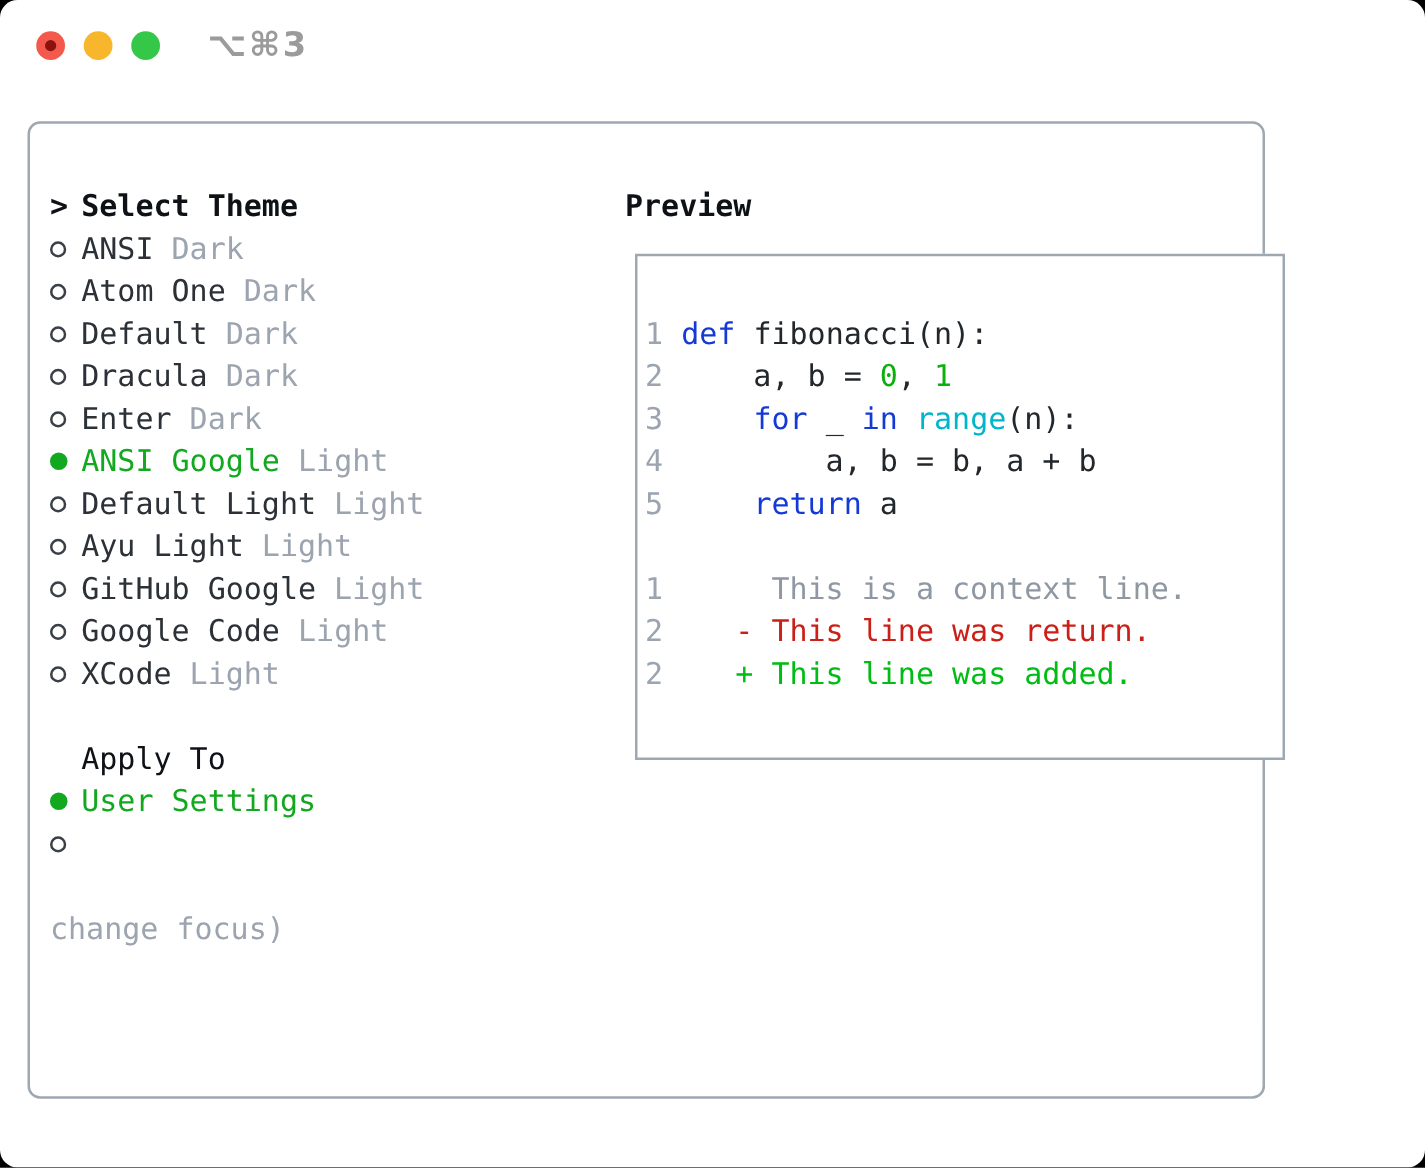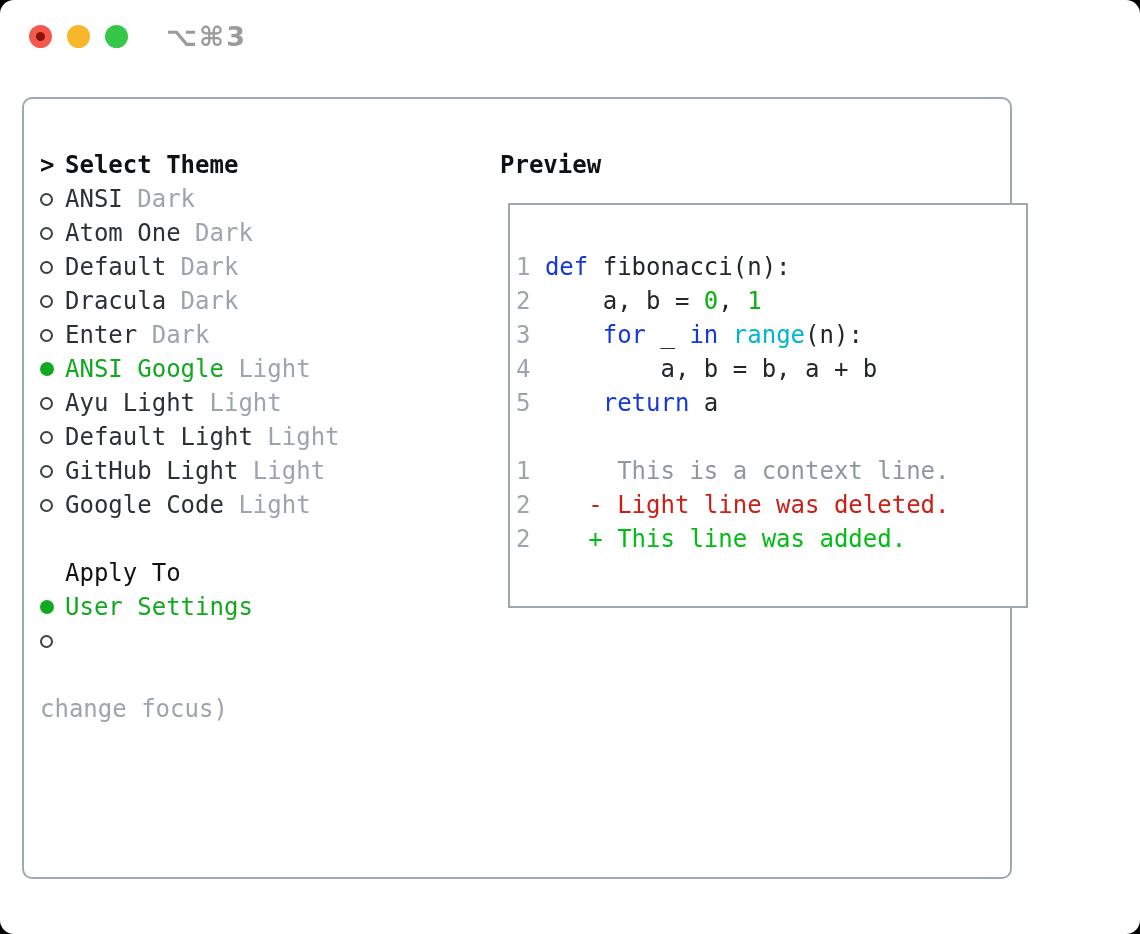--- a/index.html
+++ b/index.html
@@ -88,24 +88,25 @@
     <div class="left-col">
       <div class="row"><span class="marker"><span class="prompt-char">&gt;</span></span><span class="heading">Select Theme</span></div>
 
       <div id="theme-list">
           <div class="row"><span class="marker"><span class="radio"></span></span><span class="label">ANSI</span><span class="tag"> Dark</span></div>
           <div class="row"><span class="marker"><span class="radio"></span></span><span class="label">Atom One</span><span class="tag"> Dark</span></div>
           <div class="row"><span class="marker"><span class="radio"></span></span><span class="label">Default</span><span class="tag"> Dark</span></div>
           <div class="row"><span class="marker"><span class="radio"></span></span><span class="label">Dracula</span><span class="tag"> Dark</span></div>
           <div class="row"><span class="marker"><span class="radio"></span></span><span class="label">Enter</span><span class="tag"> Dark</span></div>
           <div class="row"><span class="marker"><span class="radio selected"></span></span><span class="label selected">ANSI Google</span><span class="tag"> Light</span></div>
+          <div class="row"><span class="marker"><span class="radio"></span></span><span class="label">Default Light</span><span class="tag"> Light</span></div>
           <div class="row"><span class="marker"><span class="radio"></span></span><span class="label">Ayu Light</span><span class="tag"> Light</span></div>
-          <div class="row"><span class="marker"><span class="radio"></span></span><span class="label">Default Light</span><span class="tag"> Light</span></div>
-          <div class="row"><span class="marker"><span class="radio"></span></span><span class="label">GitHub Light</span><span class="tag"> Light</span></div>
+          <div class="row"><span class="marker"><span class="radio"></span></span><span class="label">GitHub Google</span><span class="tag"> Light</span></div>
           <div class="row"><span class="marker"><span class="radio"></span></span><span class="label">Google Code</span><span class="tag"> Light</span></div>
+          <div class="row"><span class="marker"><span class="radio"></span></span><span class="label">XCode</span><span class="tag"> Light</span></div>
         </div>
 
       <div class="spacer-row"></div>
 
       <div class="row"><span class="marker"></span><span class="subheading">Apply To</span></div>
 
       <div id="apply-list">
           <div class="row"><span class="marker"><span class="radio selected"></span></span><span class="label selected">User Settings</span></div>
           <div class="row"><span class="marker"><span class="radio"></span></span></div>
         </div>
@@ -121,20 +122,20 @@
       <div class="row"><span class="heading">Preview</span></div>
       <div class="preview-box">
         <div id="preview-lines">
             <div class="pline"><span class="lnum">1</span><span class="tok-plain"> </span><span class="tok-keyword">def</span><span class="tok-plain"> fibonacci(n):</span></div>
             <div class="pline"><span class="lnum">2</span><span class="tok-plain">     a, b = </span><span class="tok-number">0</span><span class="tok-plain">, </span><span class="tok-number">1</span></div>
             <div class="pline"><span class="lnum">3</span><span class="tok-plain">     </span><span class="tok-keyword">for</span><span class="tok-plain"> _ </span><span class="tok-keyword">in</span><span class="tok-plain"> </span><span class="tok-function">range</span><span class="tok-plain">(n):</span></div>
             <div class="pline"><span class="lnum">4</span><span class="tok-plain">         a, b = b, a + b</span></div>
             <div class="pline"><span class="lnum">5</span><span class="tok-plain">     </span><span class="tok-keyword">return</span><span class="tok-plain"> a</span></div>
             <div class="pline"><span class="lnum"></span></div>
             <div class="pline"><span class="lnum">1</span><span class="tok-context">      This is a context line.</span></div>
-            <div class="pline"><span class="lnum">2</span><span class="tok-deleted">    - Light line was deleted.</span></div>
+            <div class="pline"><span class="lnum">2</span><span class="tok-deleted">    - This line was return.</span></div>
             <div class="pline"><span class="lnum">2</span><span class="tok-added">    + This line was added.</span></div>
           </div>
       </div>
     </div>
 
   </div>
 </div>
 
 </body></html>

